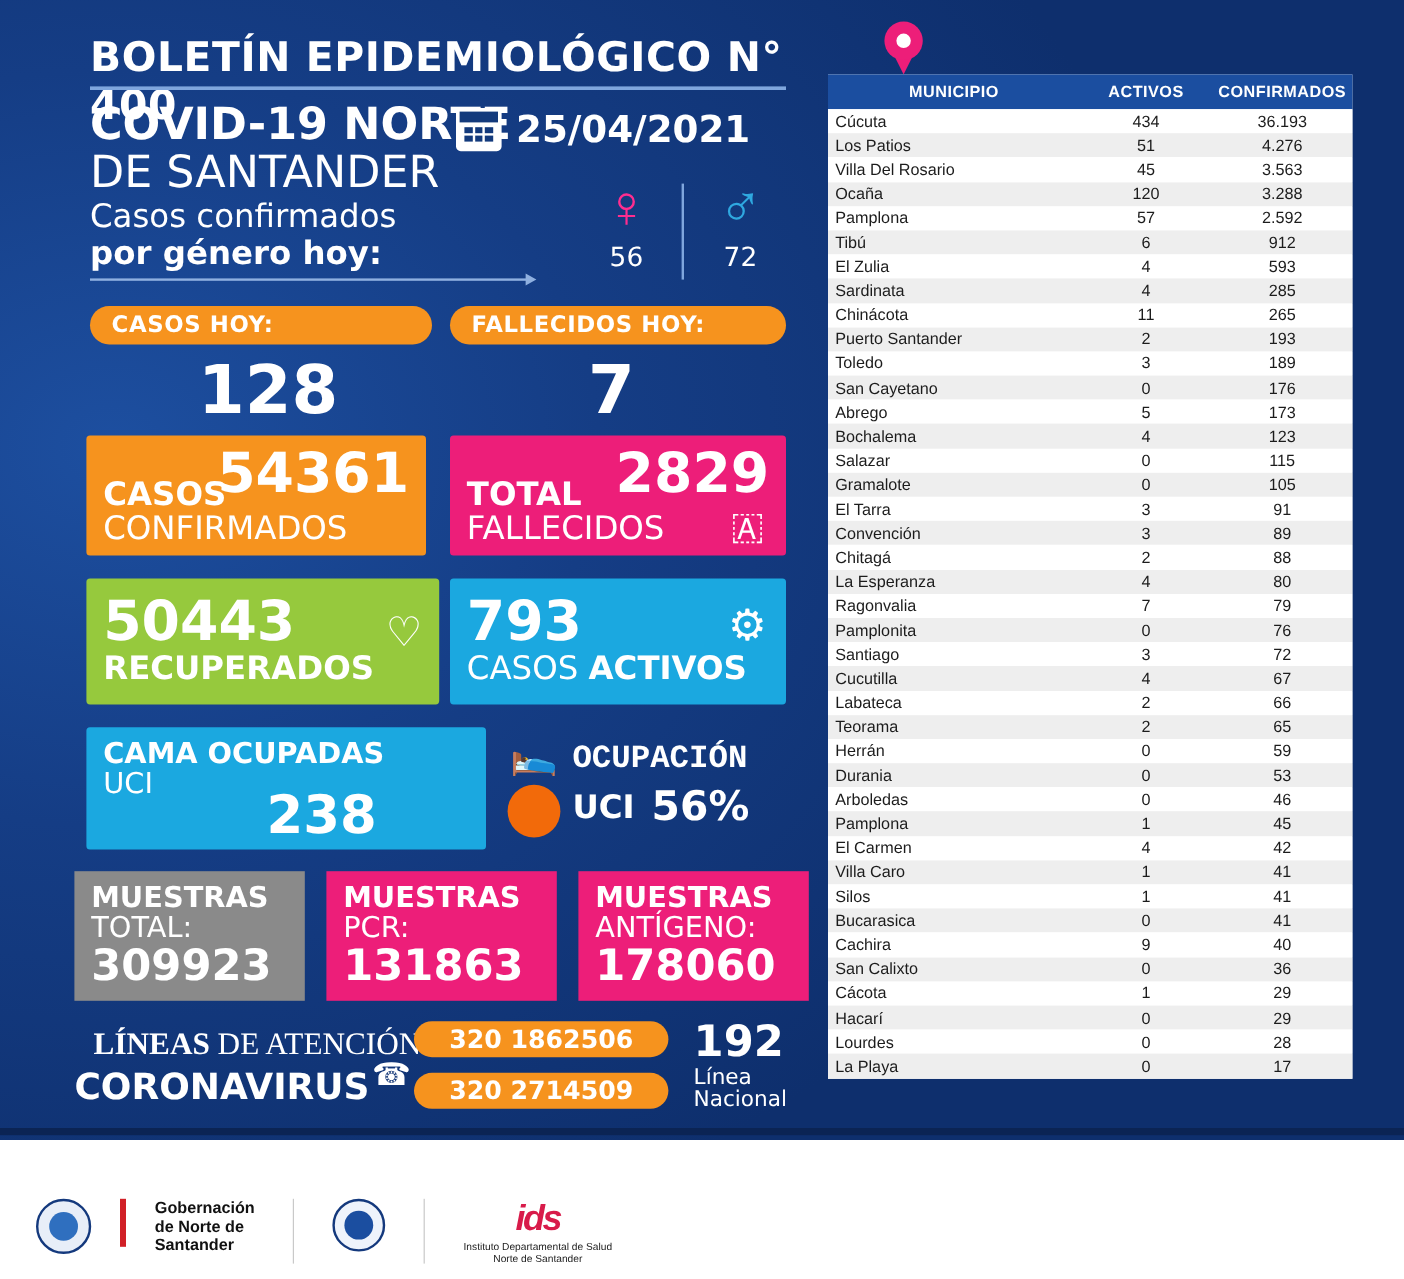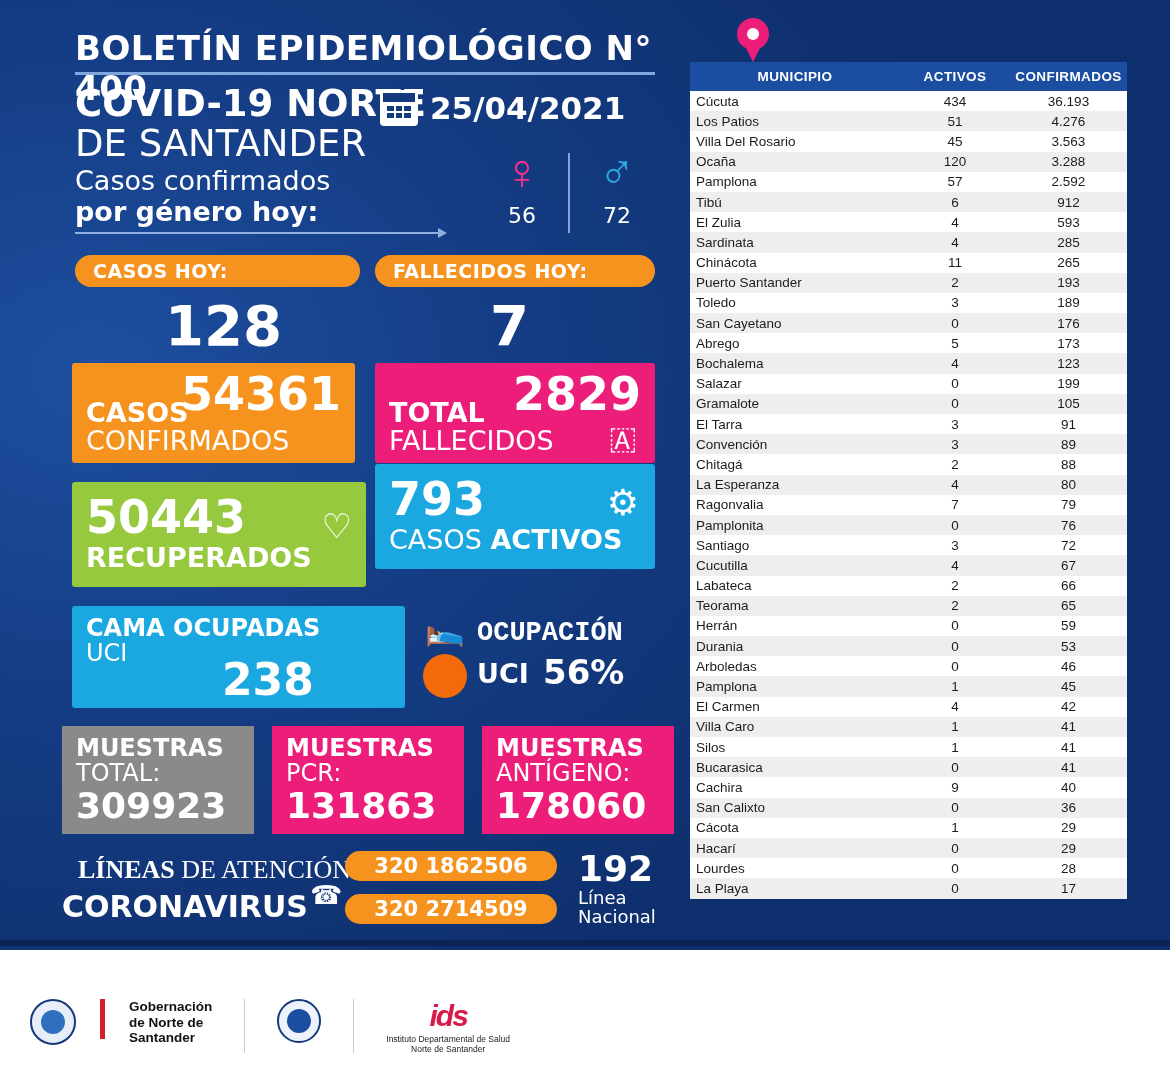--- a/index.html
+++ b/index.html
@@ -90,21 +90,21 @@
   #c-fallecidos .val { right: 14px; top: 4px; }
   #c-fallecidos .lbl { left: 14px; top: 36px; font-weight: bold; }
   #c-fallecidos .lbl span { font-weight: normal; display: block; }
   .ribbon { position: absolute; right: 18px; bottom: 6px; font-size: 32px; color: #fff; }
 
   #c-recuperados { left: 72px; top: 482px; width: 294px; height: 105px; background: #96c93d; }
   #c-recuperados .val { left: 14px; top: 8px; }
   #c-recuperados .lbl { left: 14px; top: 62px; font-weight: bold; }
   .heart-icon { position: absolute; right: 14px; top: 24px; font-size: 34px; }
 
-  #c-activos { left: 375px; top: 464px; width: 280px; height: 105px; background: #1ba8e0; }
+  #c-activos { left: 375px; top: 482px; width: 280px; height: 105px; background: #1ba8e0; }
   #c-activos .val { left: 14px; top: 8px; }
   #c-activos .lbl { left: 14px; top: 62px; }
   #c-activos .lbl b { font-weight: bold; }
   .virus-icon { position: absolute; right: 16px; top: 18px; font-size: 36px; }
 
   #c-cama { left: 72px; top: 606px; width: 333px; height: 102px; background: #1ba8e0; }
   #c-cama .lbl { left: 14px; top: 10px; font-weight: bold; font-size: 28px; }
   #c-cama .lbl span { font-weight: normal; display: block; font-size: 24px; }
   #c-cama .val { left: 150px; top: 48px; font-size: 44px; }
 
@@ -398,21 +398,21 @@
           <td class="num">173</td>
         </tr>
         <tr class="alt">
           <td class="mun">Bochalema</td>
           <td class="num">4</td>
           <td class="num">123</td>
         </tr>
         <tr>
           <td class="mun">Salazar</td>
           <td class="num">0</td>
-          <td class="num">199</td>
+          <td class="num">115</td>
         </tr>
         <tr class="alt">
           <td class="mun">Gramalote</td>
           <td class="num">0</td>
           <td class="num">105</td>
         </tr>
         <tr>
           <td class="mun">El Tarra</td>
           <td class="num">3</td>
           <td class="num">91</td>

